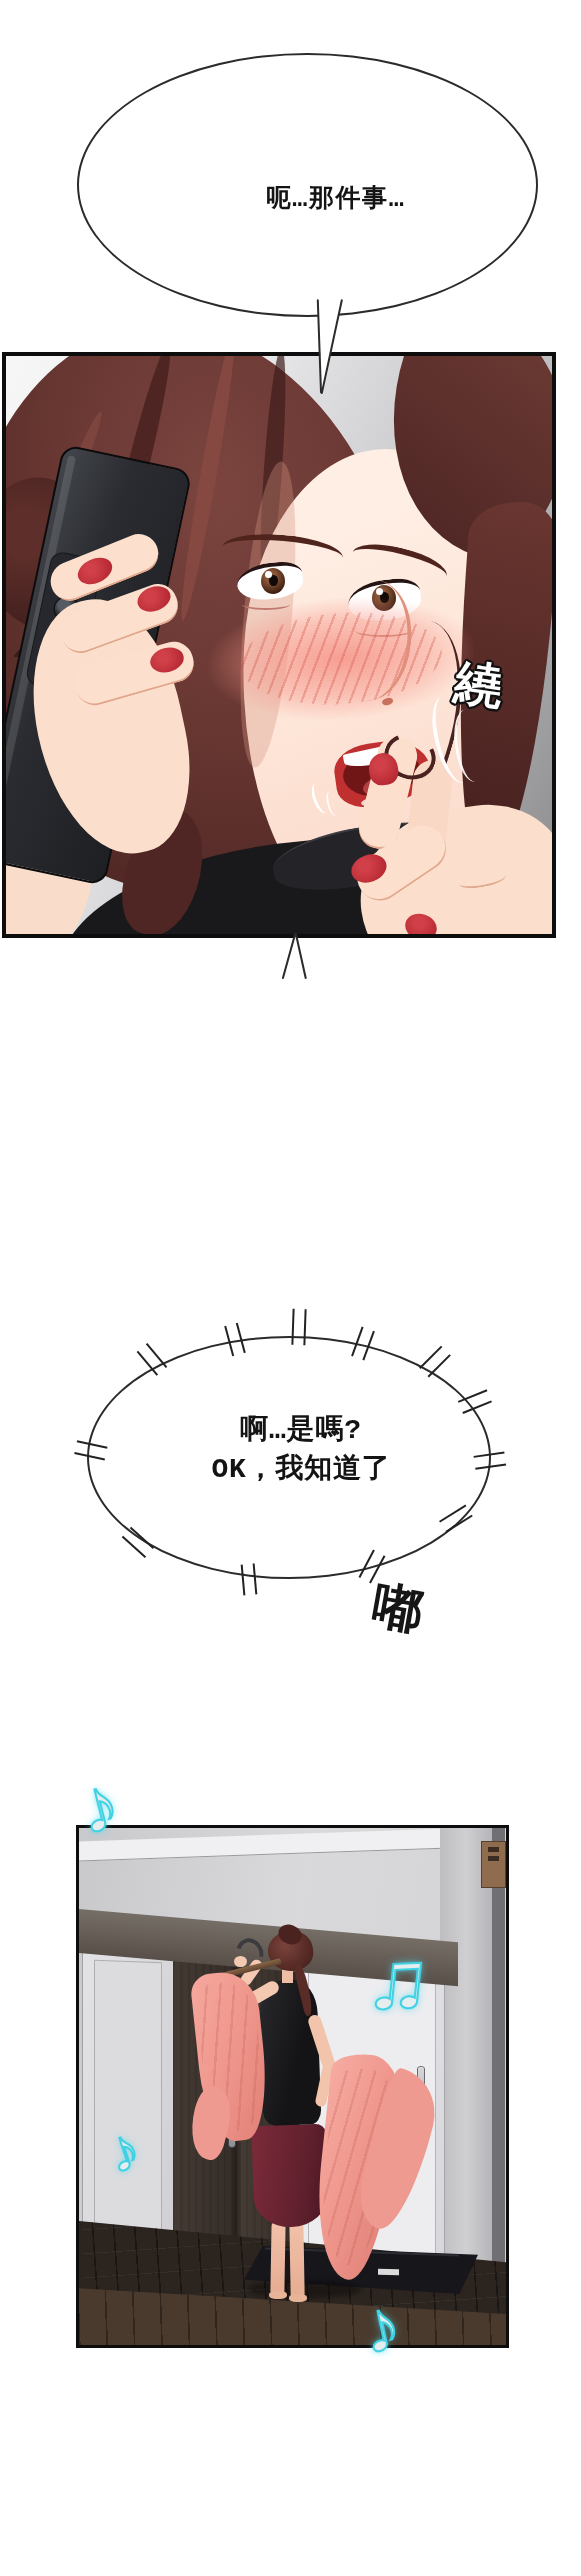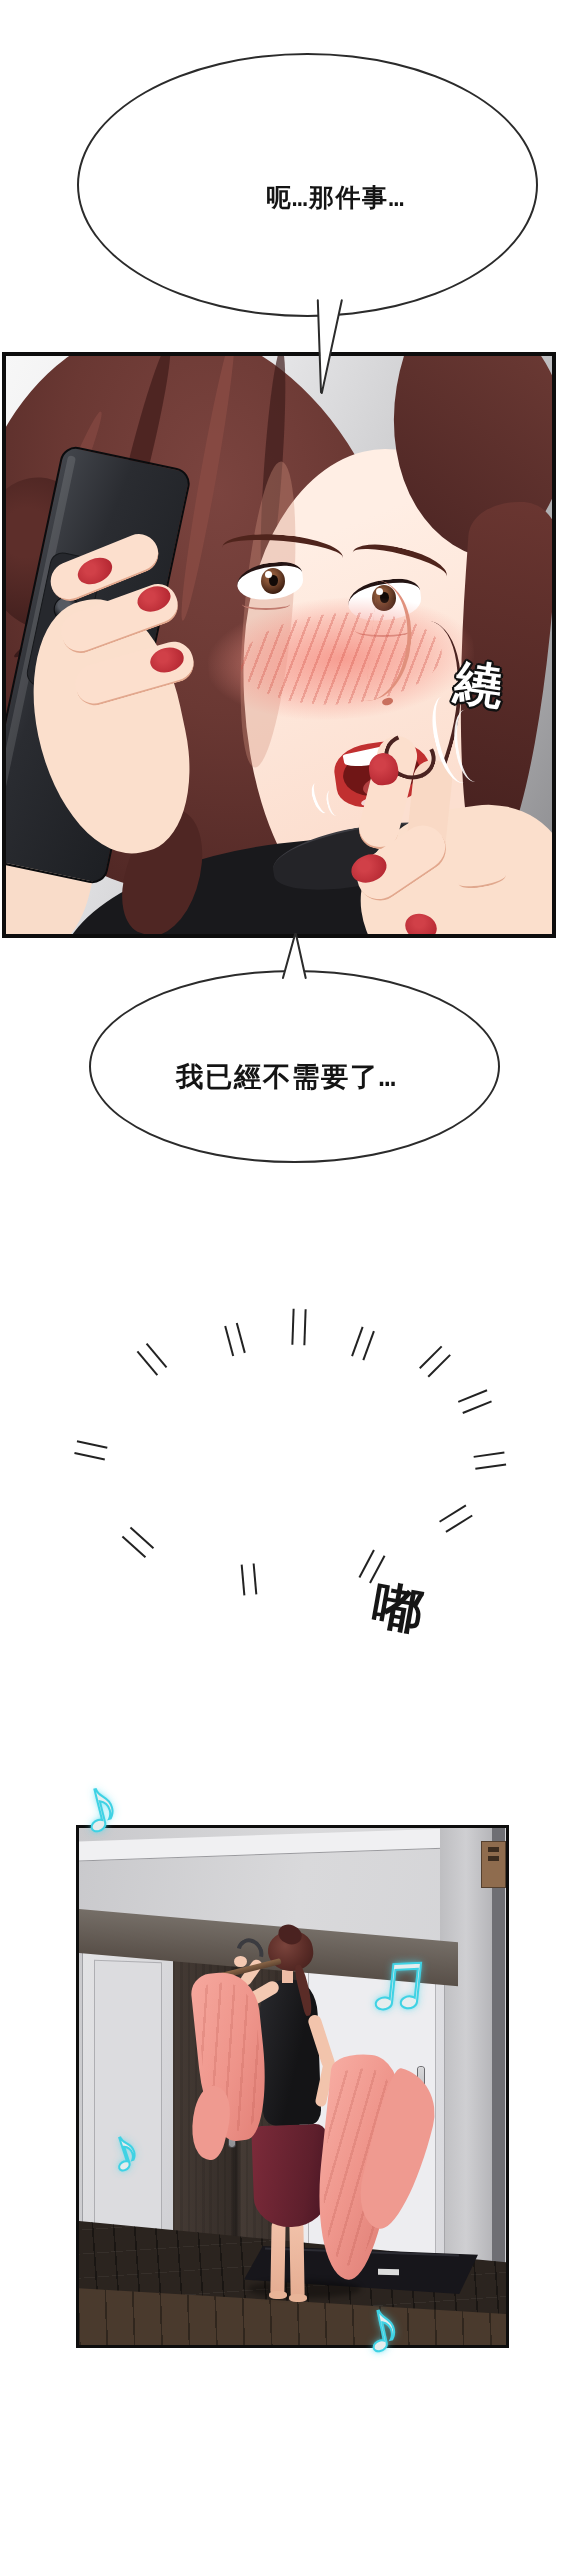--- a/index.html
+++ b/index.html
@@ -323,26 +323,27 @@
     <div class="marc ma2"></div>
     <div class="marc ma3"></div>
     <div class="marc ma4"></div>
     <span class="sfx sfx-twirl">繞</span>
   </div>
 
   <svg class="tail" width="52" height="52" viewBox="0 0 64 64" style="left:261px;top:930px">
     <polygon points="42,4 26,60 56,60" fill="#ffffff"></polygon>
     <path d="M42,5 L27,59 M43,5 L55,59" stroke="#2b2b2b" stroke-width="2.5" fill="none" stroke-linecap="round"></path>
   </svg>
-  <div class="bubble b2">
+
+  <div class="bubble b3">
     <div class="txt">
-      <span>我已經不需要了…</span>
+      <span>啊…是嗎?</span>
+      <span>OK，我知道了</span>
     </div>
   </div>
-
   <div class="tick" style="left:145px;top:1344px;transform:rotate(-40deg)"></div>
   <div class="tick" style="left:228px;top:1324px;transform:rotate(-15deg)"></div>
   <div class="tick tall" style="left:292px;top:1309px;transform:rotate(2deg)"></div>
   <div class="tick" style="left:356px;top:1328px;transform:rotate(20deg)"></div>
   <div class="tick" style="left:428px;top:1346px;transform:rotate(45deg)"></div>
   <div class="tick" style="left:468px;top:1386px;transform:rotate(68deg)"></div>
   <div class="tick" style="left:483px;top:1445px;transform:rotate(82deg)"></div>
   <div class="tick" style="left:84px;top:1435px;transform:rotate(-78deg)"></div>
   <div class="tick" style="left:131px;top:1527px;transform:rotate(-48deg)"></div>
   <div class="tick" style="left:242px;top:1564px;transform:rotate(-5deg)"></div>

